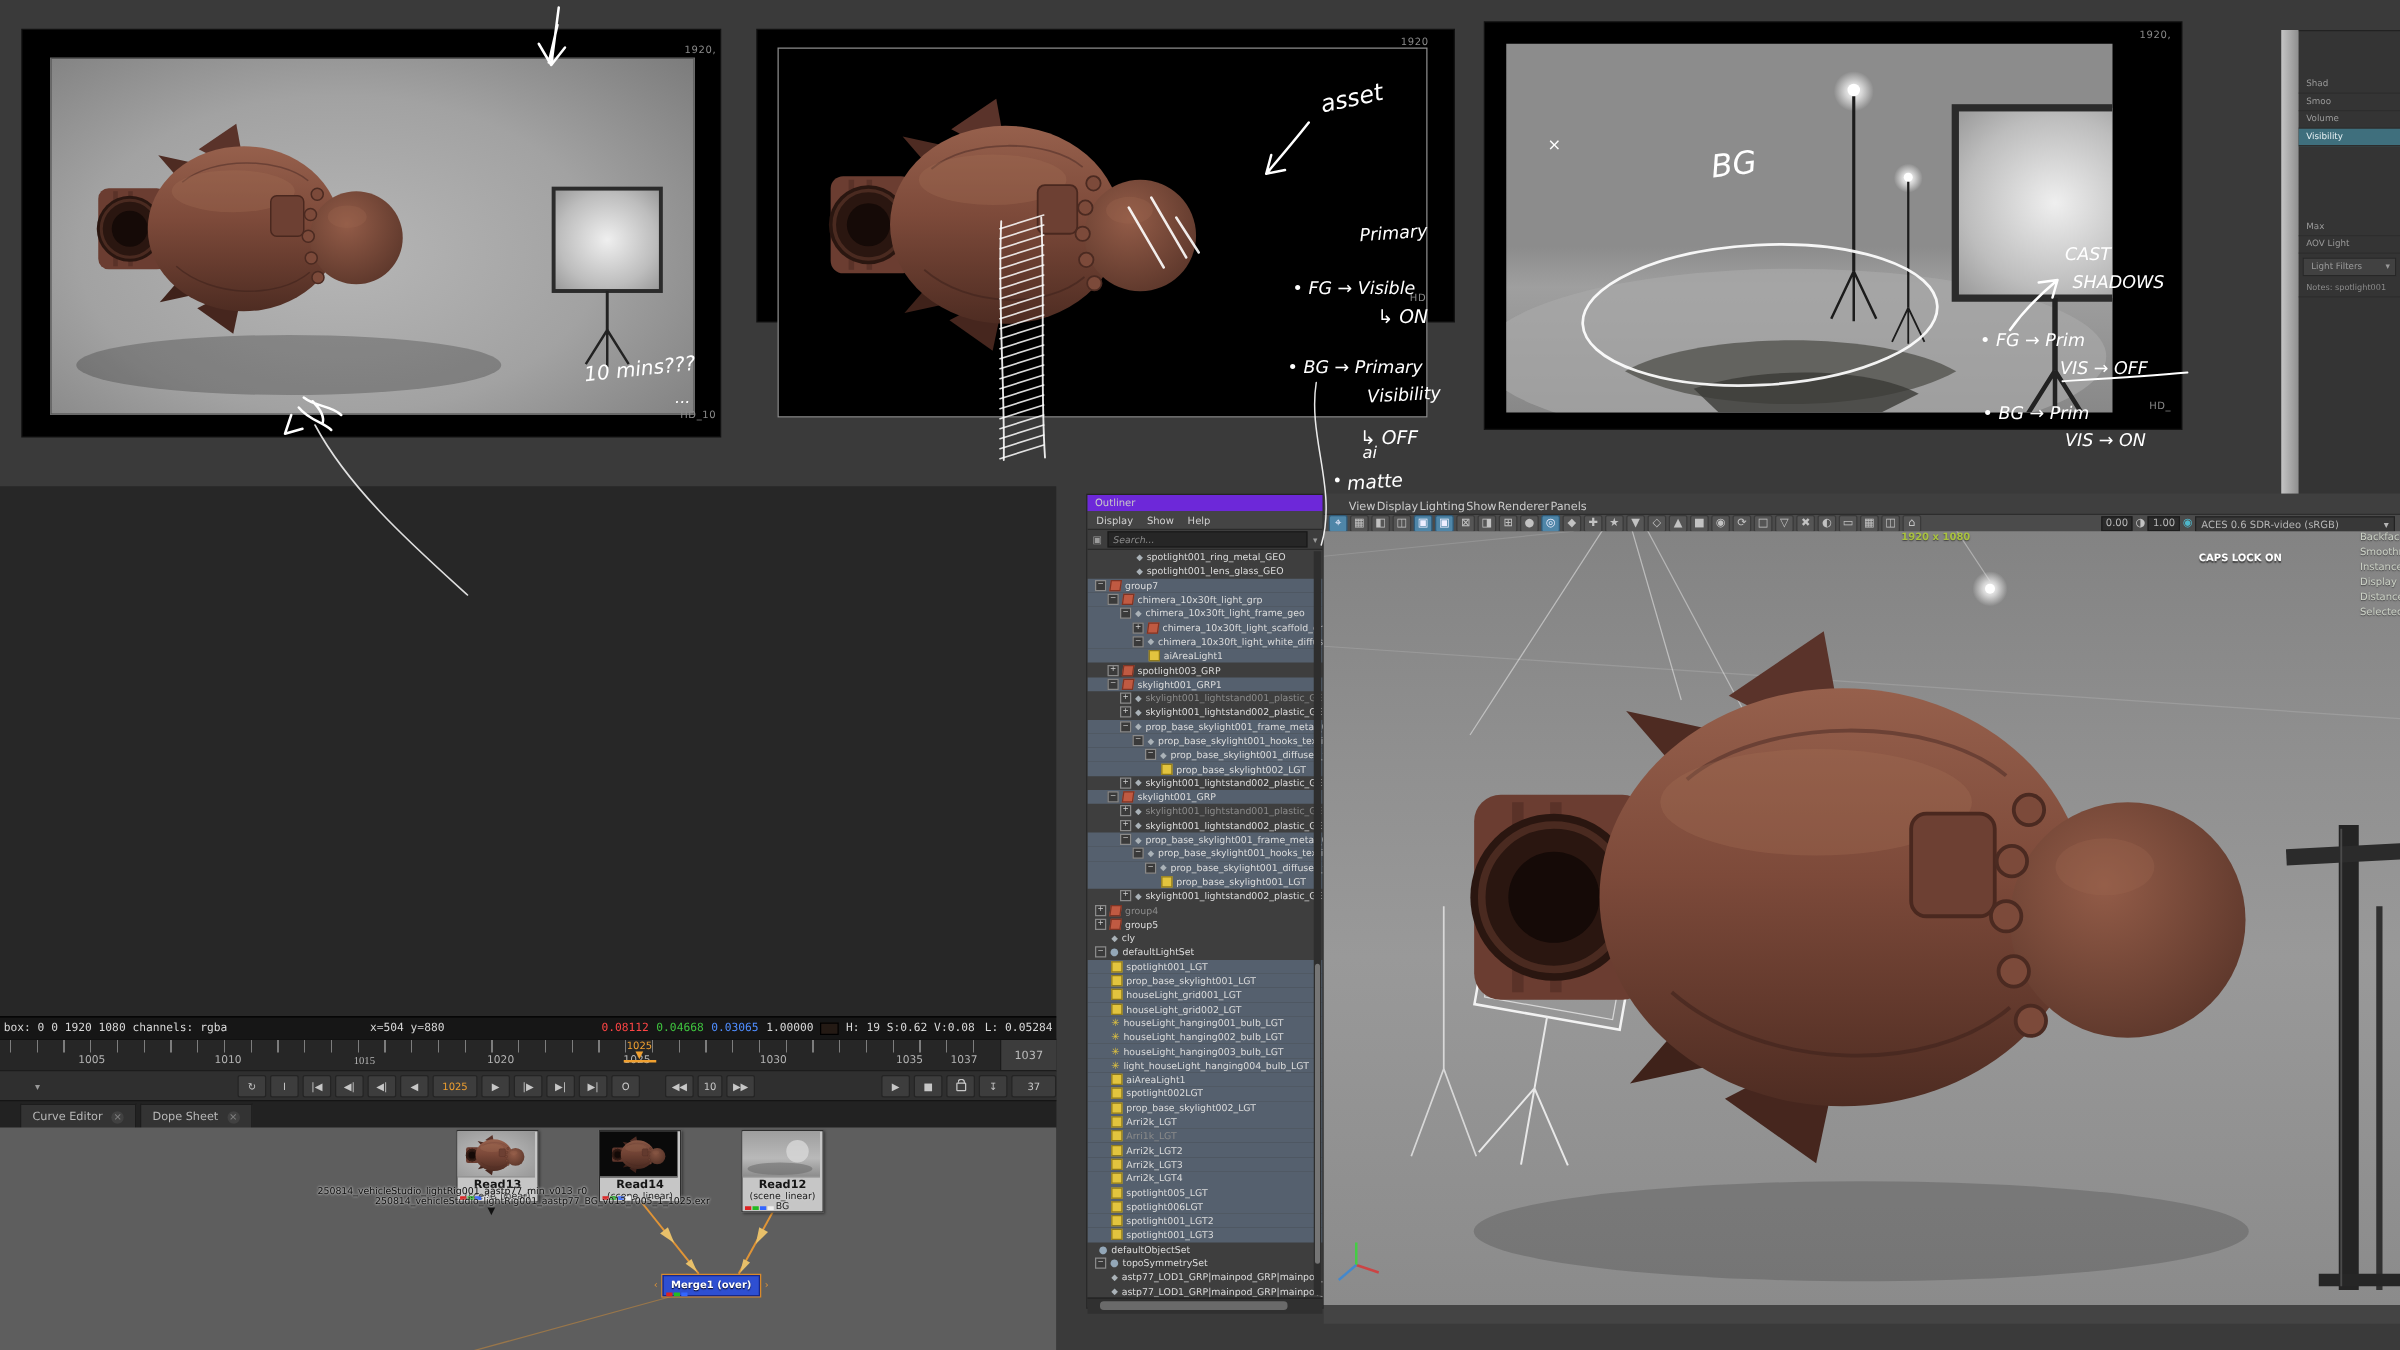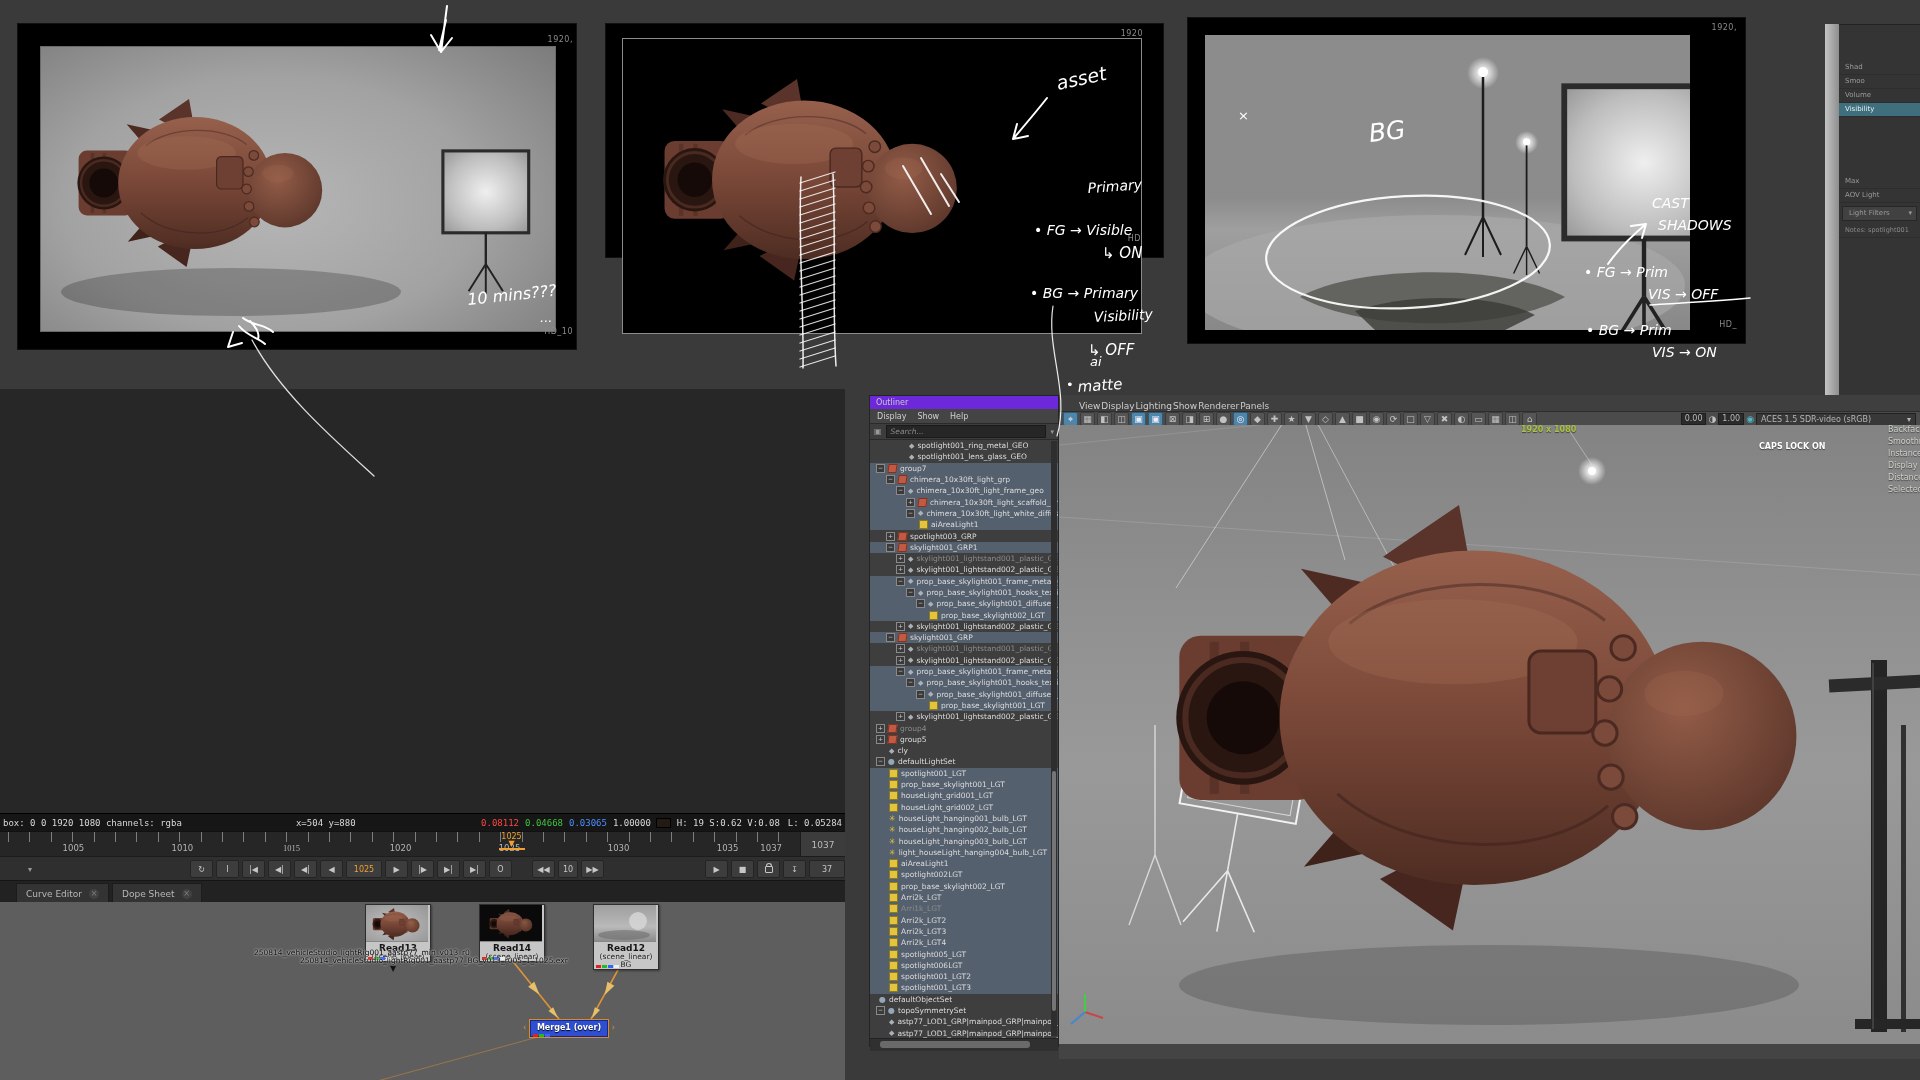--- a/index.html
+++ b/index.html
@@ -704,21 +704,21 @@
         <span class="mi">▭</span>
         <span class="mi">▦</span>
         <span class="mi">◫</span>
         <span class="mi">⌂</span>
         <span style="flex:1"></span>
     <span class="mfield">0.00</span>
     <span style="color:#c2c2c2;font-size:9px">◑</span>
     <span class="mfield">1.00</span>
     <span style="color:#4fb6c9;font-size:9px">◉</span>
     <span class="mdrop" style="width:150px;justify-content:space-between;margin-right:4px">
-      <span>ACES 1.5 SDR-video (sRGB)</span>
+      <span>ACES 0.6 SDR-video (sRGB)</span>
       <span>▾</span>
     </span>
   </div>
 
   <div class="mview">
     <svg width="861" height="619">
       <line x1="0" y1="92" x2="861" y2="150" stroke="#ffffff" stroke-width="1" opacity="0.13"></line>
       <line x1="0" y1="20" x2="200" y2="0" stroke="#ffffff" stroke-width="1" opacity="0.12"></line>
       <line x1="229" y1="-10" x2="117" y2="163" stroke="#fff" stroke-width="1" opacity="0.45"></line>
       <line x1="244" y1="-10" x2="286" y2="135" stroke="#fff" stroke-width="1" opacity="0.45"></line>

